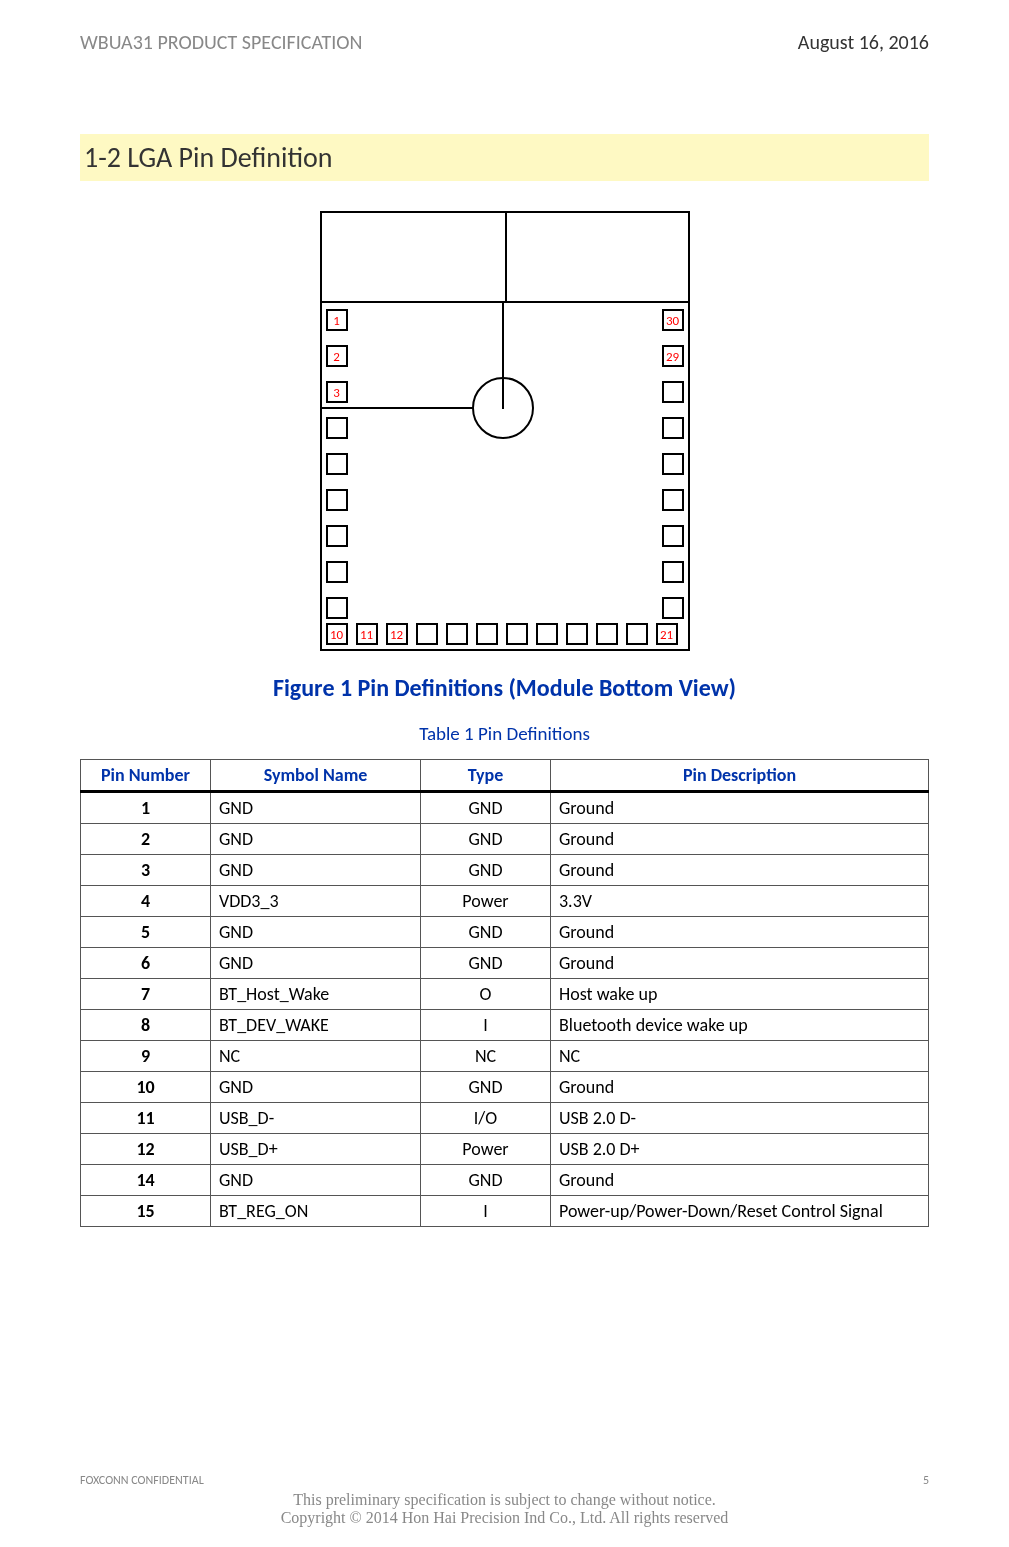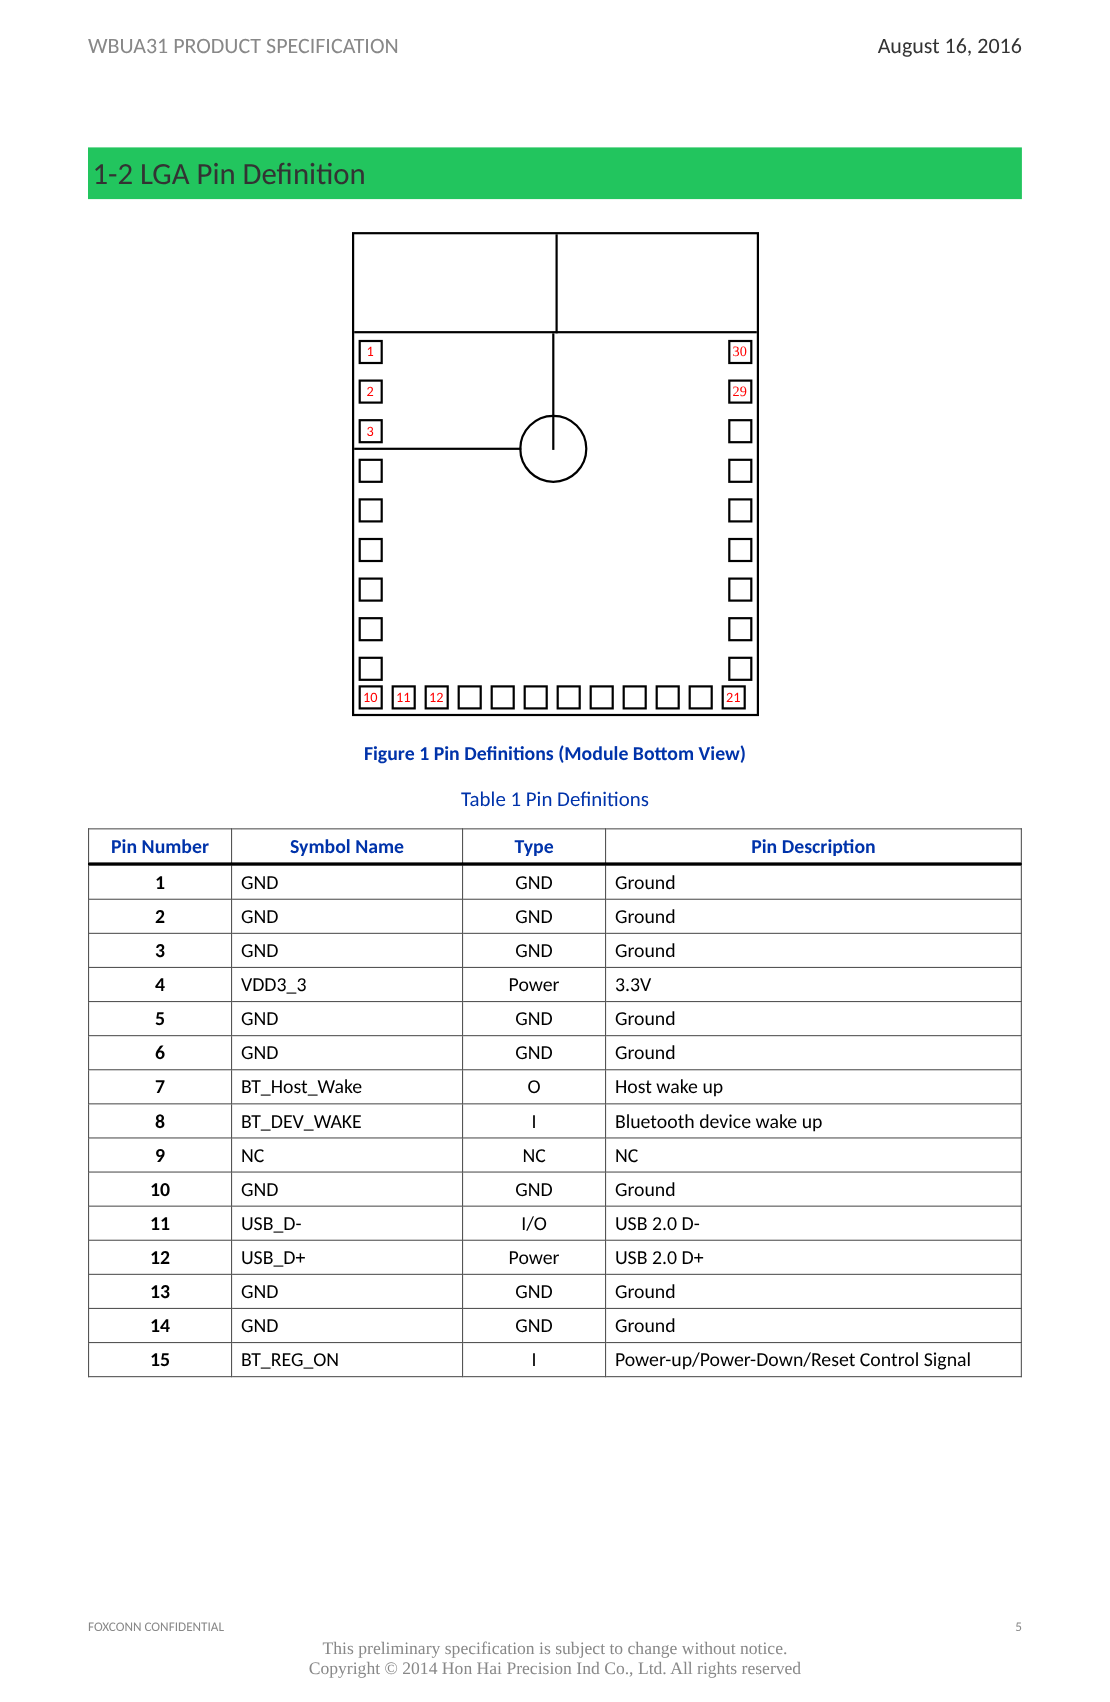--- a/index.html
+++ b/index.html
@@ -13,21 +13,21 @@
     }
     .header {
       display: flex;
       justify-content: space-between;
       color: #888;
       font-size: 20px;
       margin-bottom: 80px;
     }
     .header-right { color: #333; }
     .section-title {
-      background: #22c55e;
+      background: #fef9c3;
       font-size: 28px;
       padding: 6px 4px;
       margin-bottom: 30px;
       color: #333;
     }
     .diagram-wrapper { text-align: center; margin-bottom: 18px; }
     .diagram {
       display: inline-block;
       position: relative;
       width: 370px;
@@ -44,23 +44,23 @@
       position: absolute; top: 164px; left: 150px;
       width: 62px; height: 62px; border: 2px solid #000; border-radius: 50%;
     }
     .pad {
       position: absolute;
       width: 22px; height: 22px; border: 2px solid #000;
       display:flex; align-items:center; justify-content:center;
       font-size: 13px; color: #f00; background:#fff;
     }
     .left-col { left: 4px; }
-    .right-col { right: 4px; font-family: Liberation Serif, serif; }
+    .right-col { right: 4px; }
     .bot-row { bottom: 4px; height:22px; width:22px;}
-    .fig-caption { text-align:center; font-weight:bold; color:#0033aa; font-size:18px; margin:14px 0 20px 0;}
+    .fig-caption { text-align:center; font-weight:bold; color:#0033aa; font-size:24px; margin:14px 0 20px 0;}
     .table-caption { text-align:center; font-weight:normal; color:#0033aa; font-size:19px; margin-bottom:14px;}
     table { width:100%; border-collapse: collapse; }
     th, td { border:1px solid #555; padding:4px 8px; font-size:18px; text-align:left;}
     th { color:#0033aa; font-weight:bold; text-align:center; }
     td.cnum { text-align:center; font-weight:bold;}
     td.ctype { text-align:center;}
     thead tr { border-bottom: 3px solid #000; margin-top: 36px;}
     .footer {
       position:absolute; bottom:20px; left:80px; right:80px;
       font-size:14px; color:#888;
@@ -172,26 +172,20 @@
         <td class="ctype">I/O</td>
         <td>USB 2.0 D-</td>
       </tr>
       <tr>
         <td class="cnum">12</td>
         <td>USB_D+</td>
         <td class="ctype">Power</td>
         <td>USB 2.0 D+</td>
       </tr>
       <tr>
-        <td class="cnum">13</td>
-        <td>GND</td>
-        <td class="ctype">GND</td>
-        <td>Ground</td>
-      </tr>
-      <tr>
         <td class="cnum">14</td>
         <td>GND</td>
         <td class="ctype">GND</td>
         <td>Ground</td>
       </tr>
       <tr>
         <td class="cnum">15</td>
         <td>BT_REG_ON</td>
         <td class="ctype">I</td>
         <td>Power-up/Power-Down/Reset Control Signal</td>

